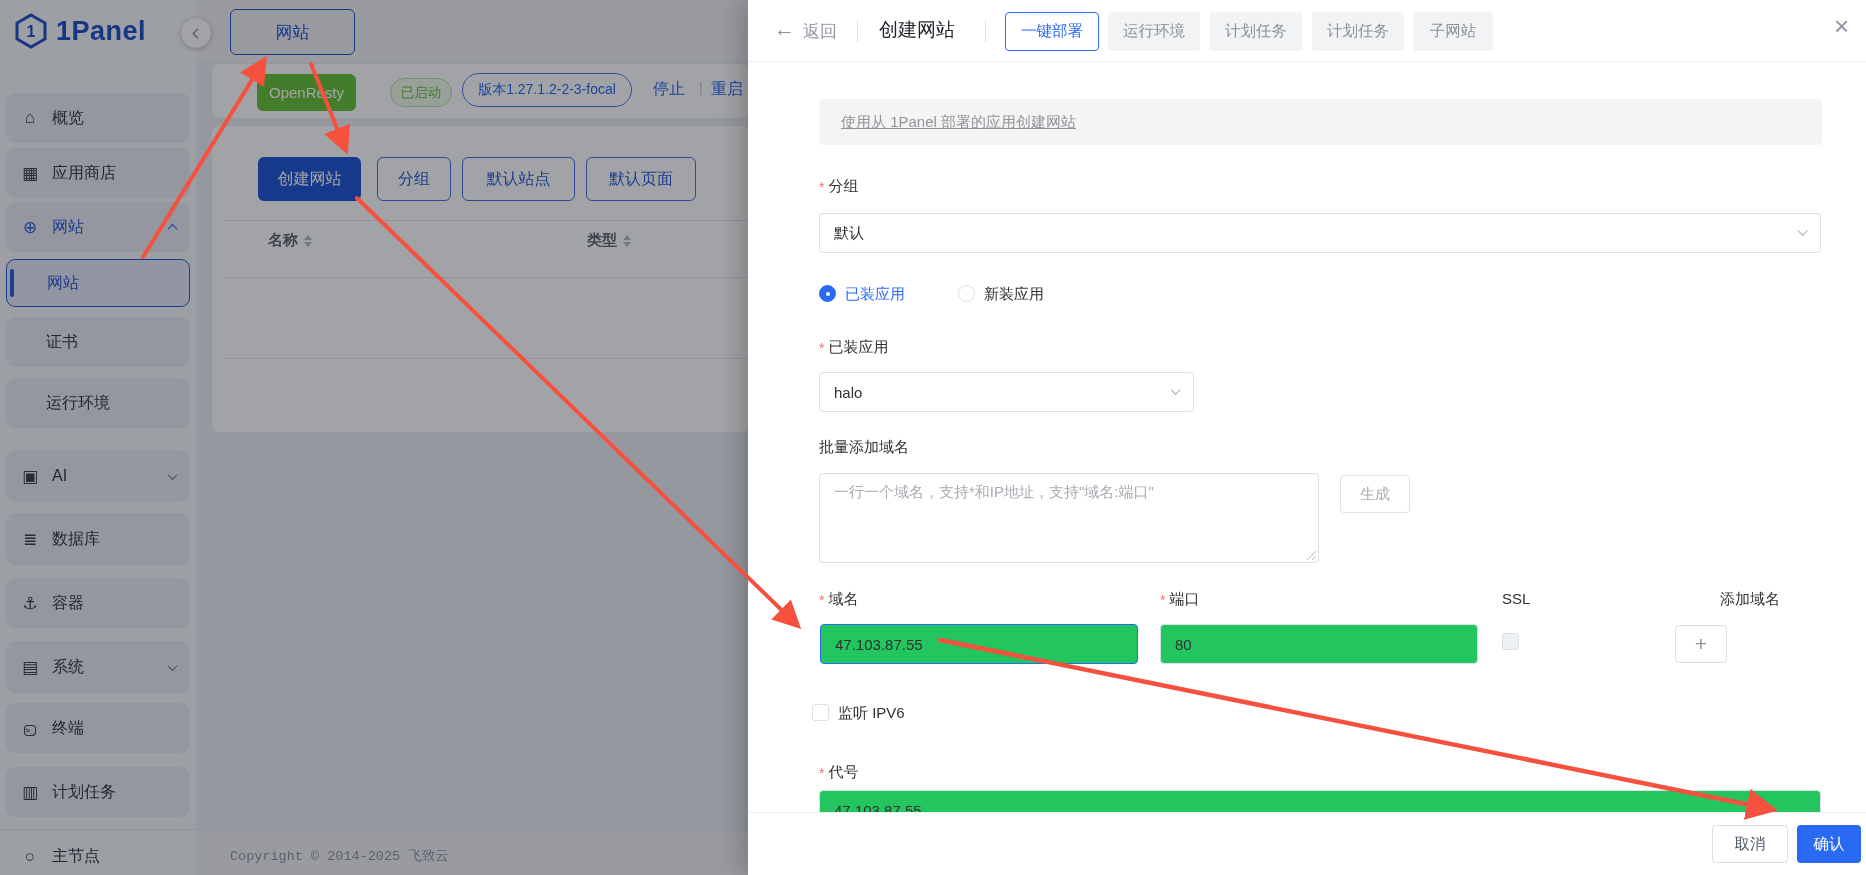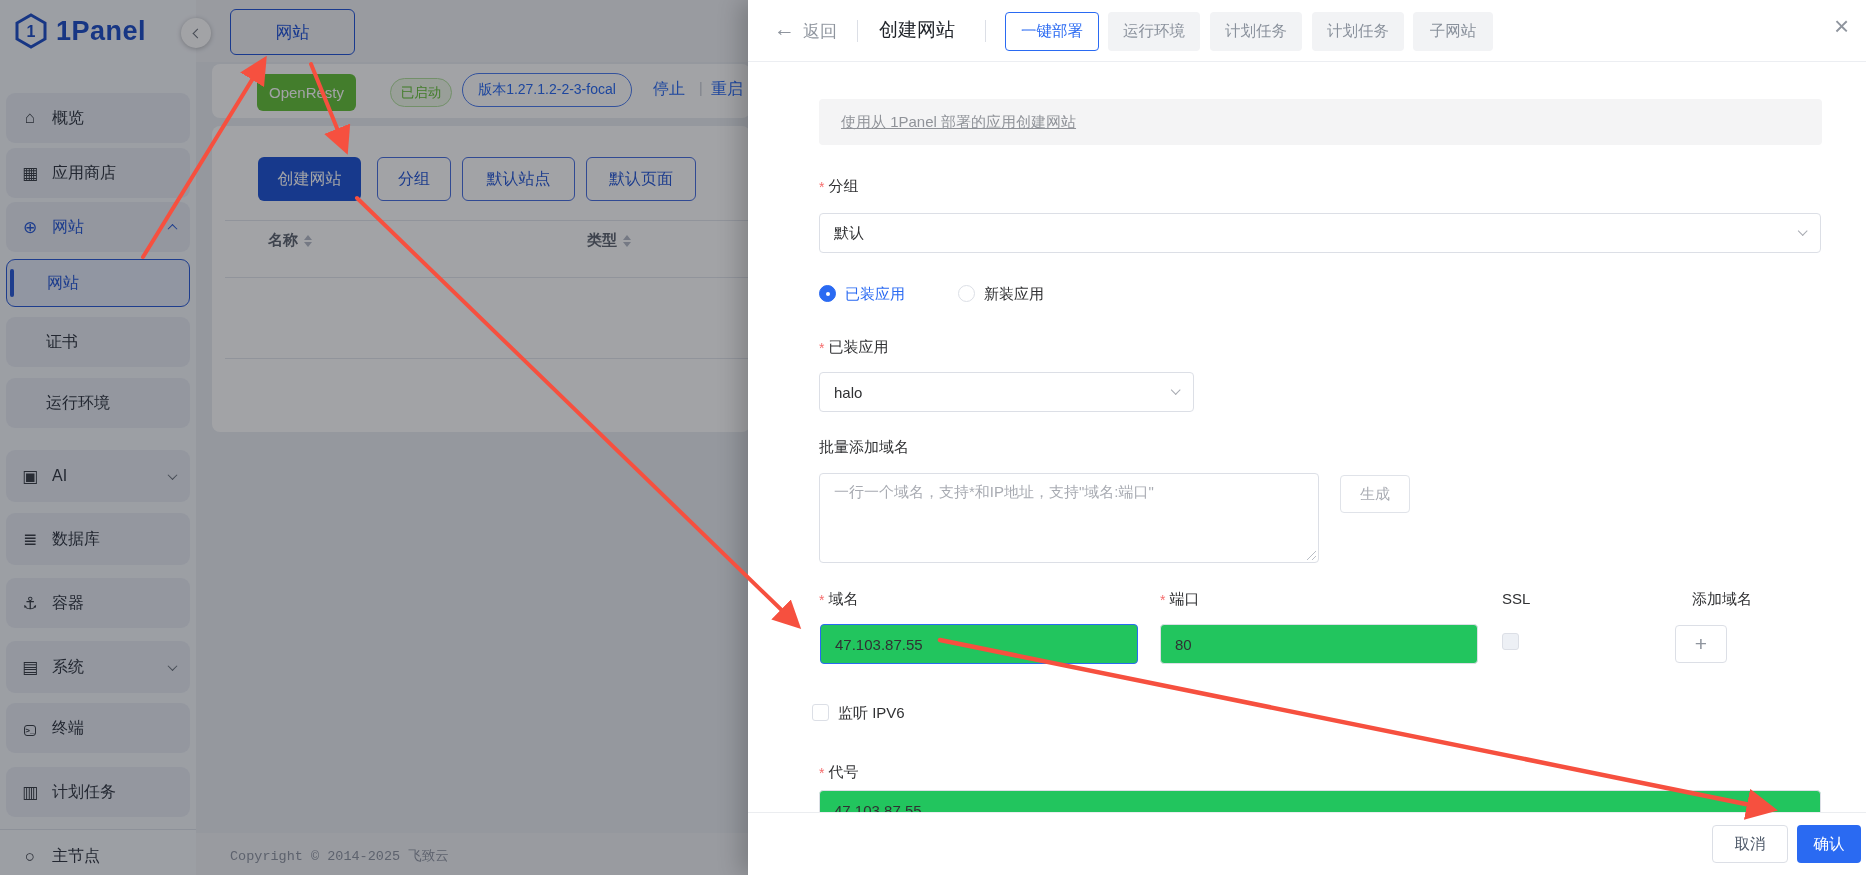--- a/index.html
+++ b/index.html
@@ -284,21 +284,21 @@
         <span class="req">*</span>
         <span>域名</span>
       </div>
       <div class="f-label" style="left:412px;top:528px">
         <span class="req">*</span>
         <span>端口</span>
       </div>
       <div class="f-label" style="left:754px;top:528px">
         <span>SSL</span>
       </div>
-      <div class="f-label" style="left:944px;top:528px">
+      <div class="f-label" style="left:972px;top:528px">
         <span>添加域名</span>
       </div>
 
       <input class="inp focused" style="left: 72px; top: 562px; width: 318px;" value="47.103.87.55">
       <input class="inp" style="left: 412px; top: 562px; width: 318px;" value="80">
       <div class="checkbox gray" style="left:754px;top:571px"></div>
       <div class="plus-btn" style="left:927px;top:563px">+</div>
 
       <div class="checkbox" style="left:64px;top:642px"></div>
       <span class="radio-lbl" style="left:90px;top:642px;color:#303133">监听 IPV6</span>

